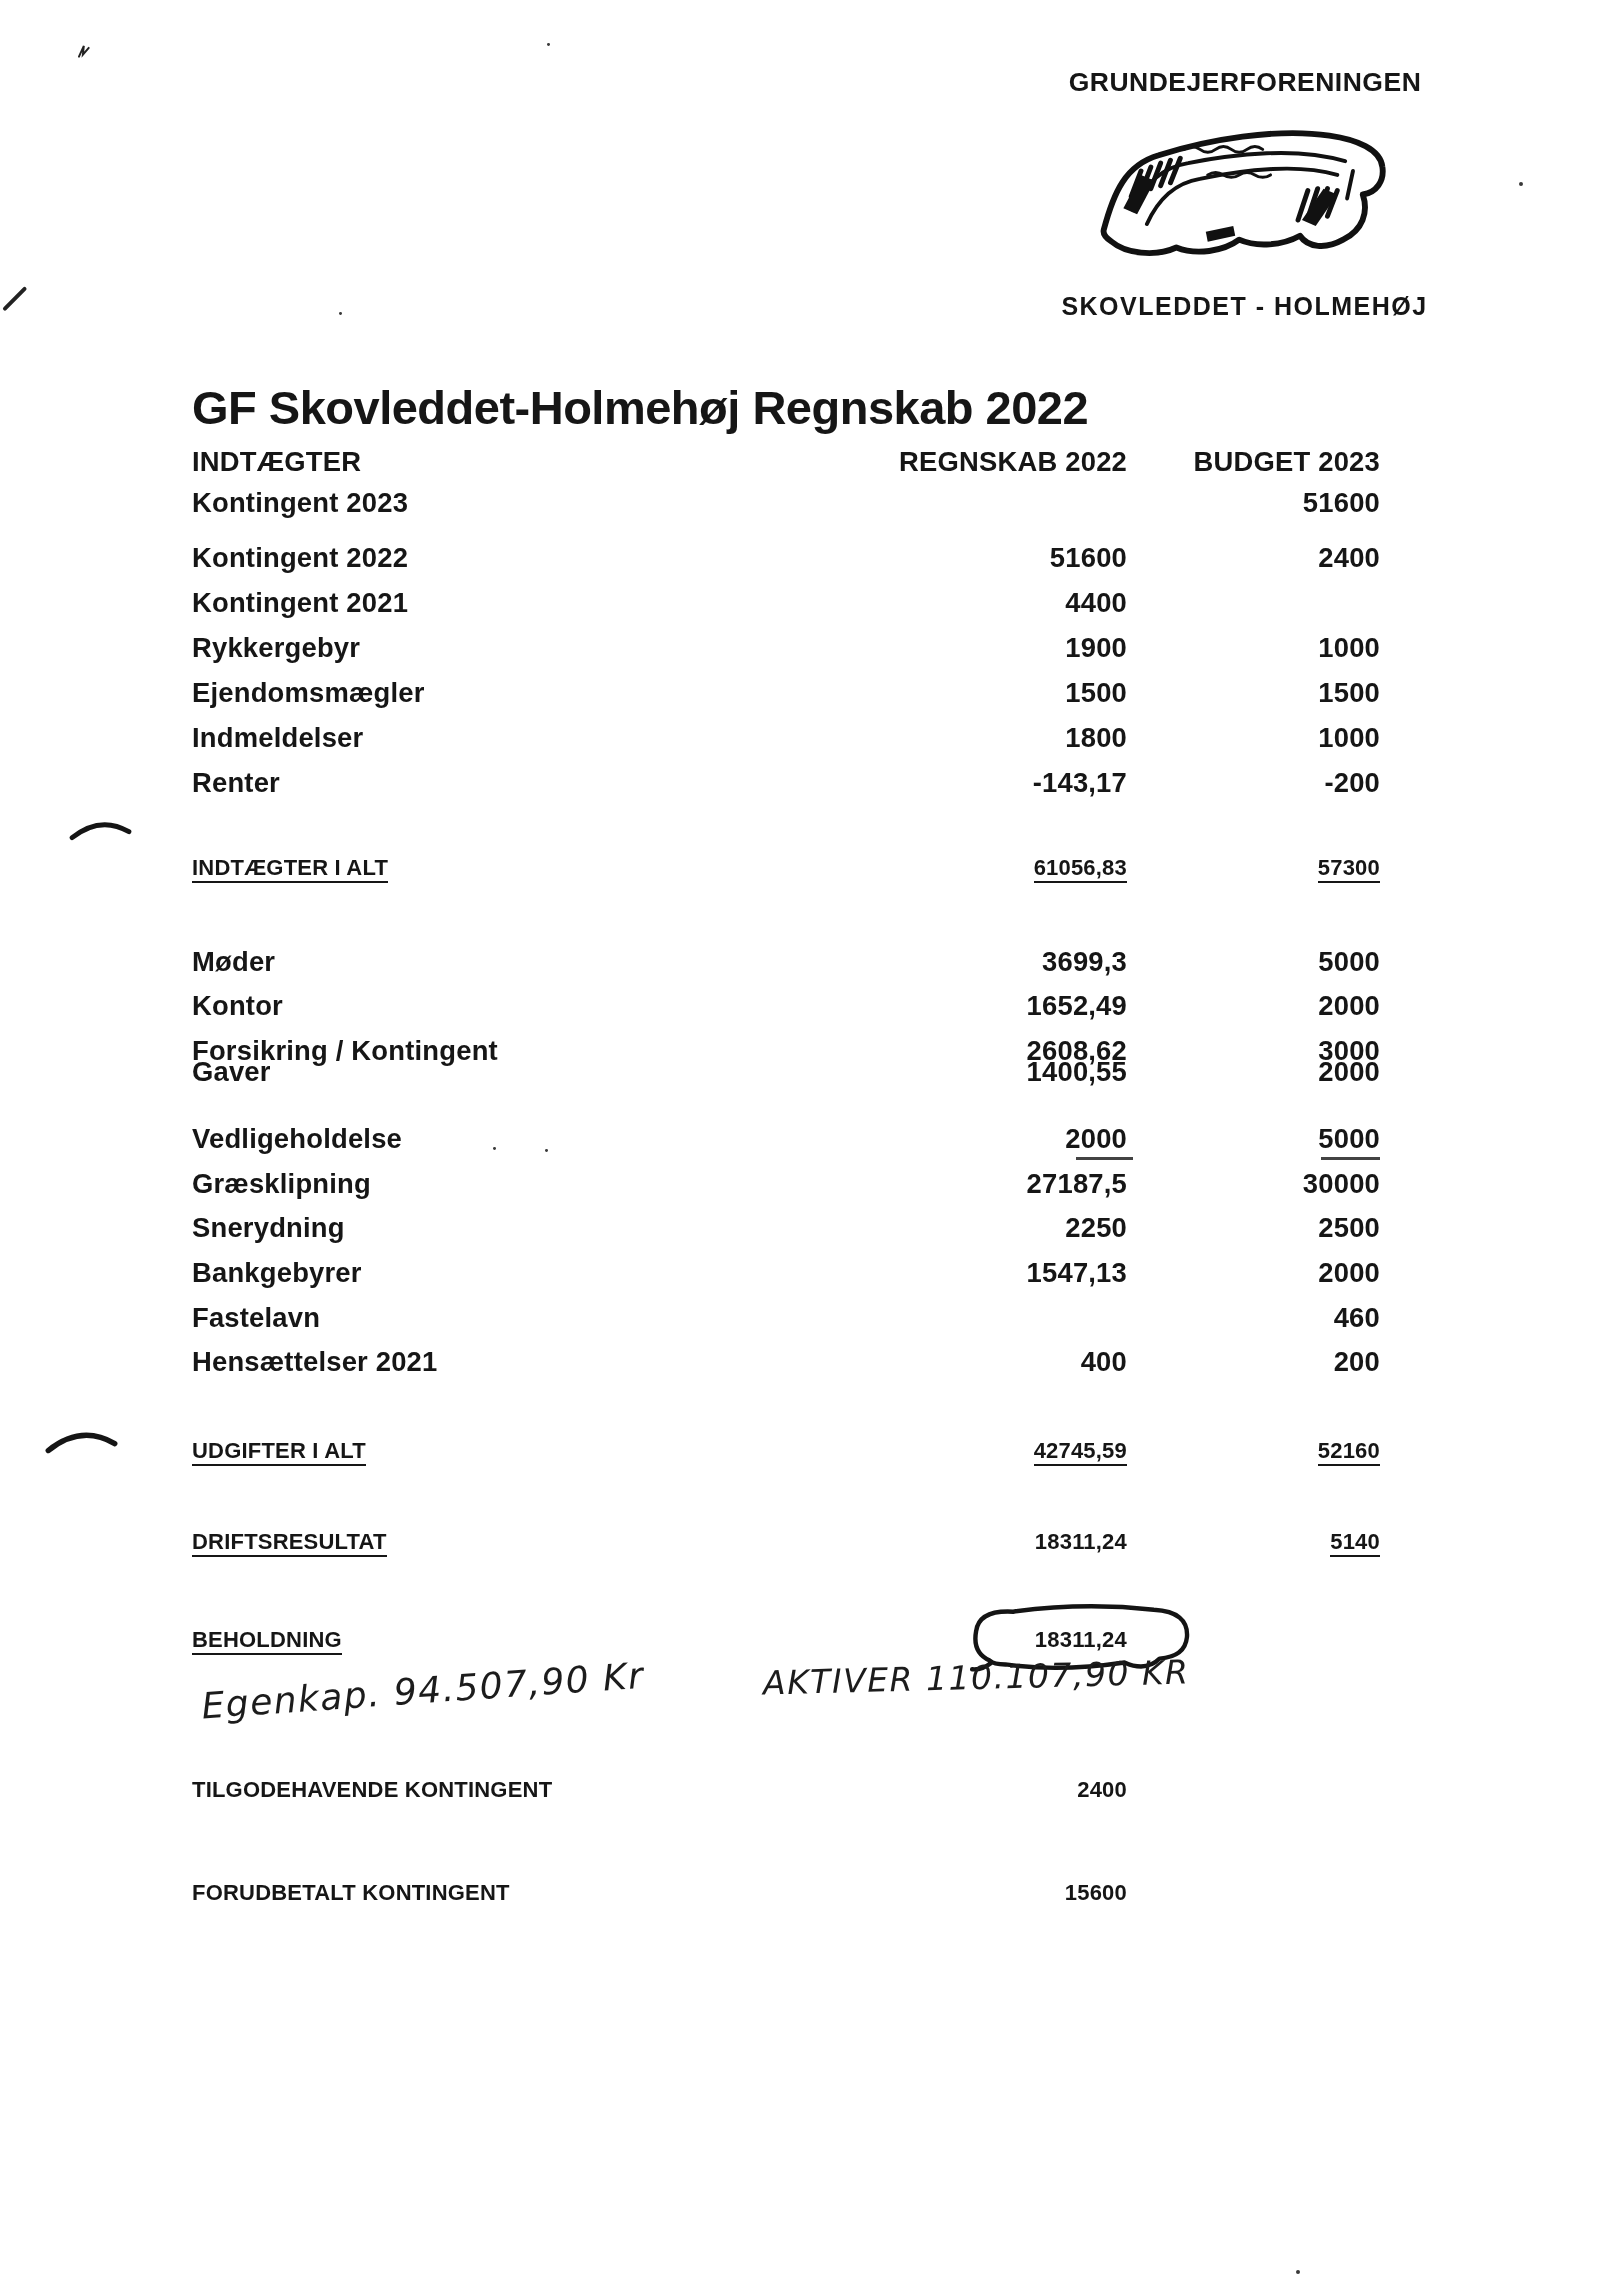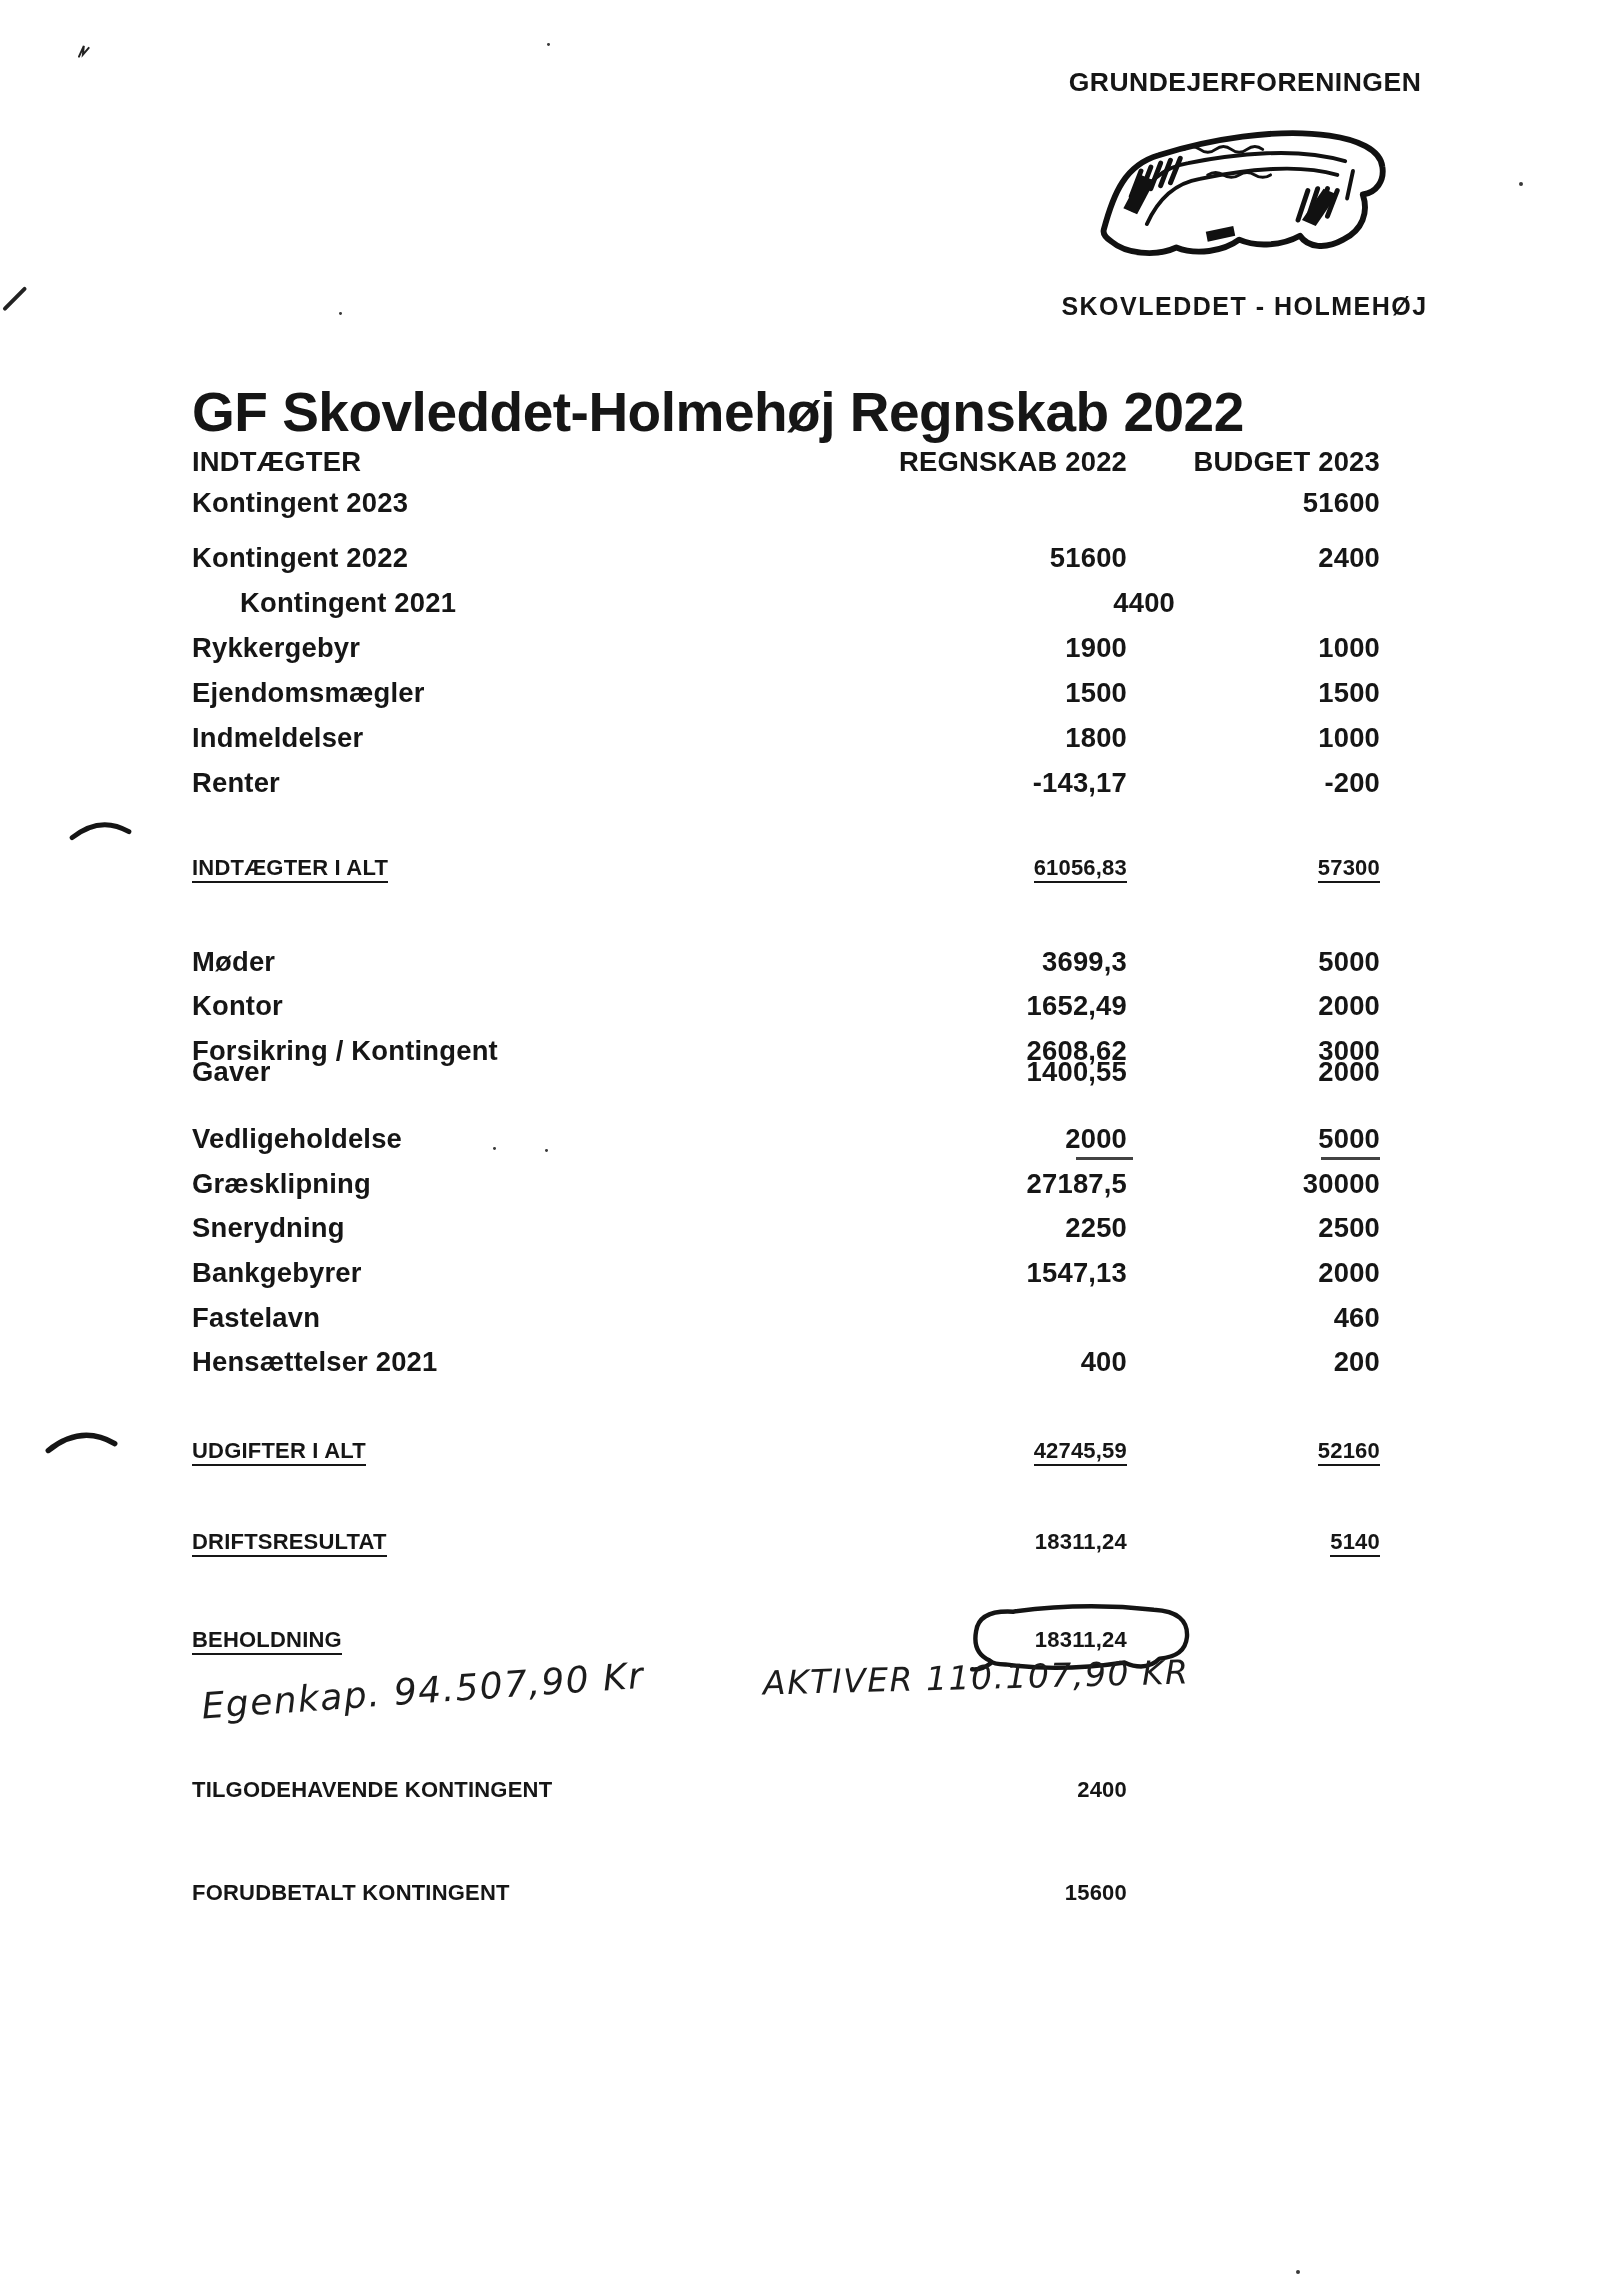--- a/index.html
+++ b/index.html
@@ -19,21 +19,21 @@
   }
   .org-subname {
     position:absolute; left:1029px; top:292px; width:431px; text-align:center;
     font-size:25px; font-weight:800; letter-spacing:1.5px; white-space:nowrap;
   }
   .logo-svg { position:absolute; left:1090px; top:114px; }
 
   
   .doc-title {
     position:absolute; left:192px; top:380px; margin:0;
-    font-size:55px; font-weight:700; letter-spacing:-0.5px; white-space:nowrap;
+    font-size:47px; font-weight:700; letter-spacing:-0.5px; white-space:nowrap;
   }
 
   
   .row { position:absolute; left:0; width:1352px; height:37px; }
   .row .lbl { position:absolute; left:192px; top:0; }
   .row .reg { position:absolute; left:735px; width:392px; top:0; text-align:right; }
   .row .bud { position:absolute; left:1086px; width:294px; top:0; text-align:right; }
   .t { font-size:27.4px; font-weight:700; letter-spacing:0.2px; white-space:nowrap; }
   .hdr { font-size:27.4px; font-weight:800; }
   .tot { font-size:22px; font-weight:800; }
@@ -107,21 +107,21 @@
   <div class="row" style="top:487px;">
     <span class="lbl t">Kontingent 2023</span>
     <span class="reg t"></span>
     <span class="bud t">51600</span>
   </div>
   <div class="row" style="top:542px;">
     <span class="lbl t">Kontingent 2022</span>
     <span class="reg t">51600</span>
     <span class="bud t">2400</span>
   </div>
-  <div class="row" style="top:587px;margin-left:48px;">
+  <div class="row" style="top:587px;">
     <span class="lbl t">Kontingent 2021</span>
     <span class="reg t">4400</span>
     <span class="bud t"></span>
   </div>
   <div class="row" style="top:632px;">
     <span class="lbl t">Rykkergebyr</span>
     <span class="reg t">1900</span>
     <span class="bud t">1000</span>
   </div>
   <div class="row" style="top:677px;">

